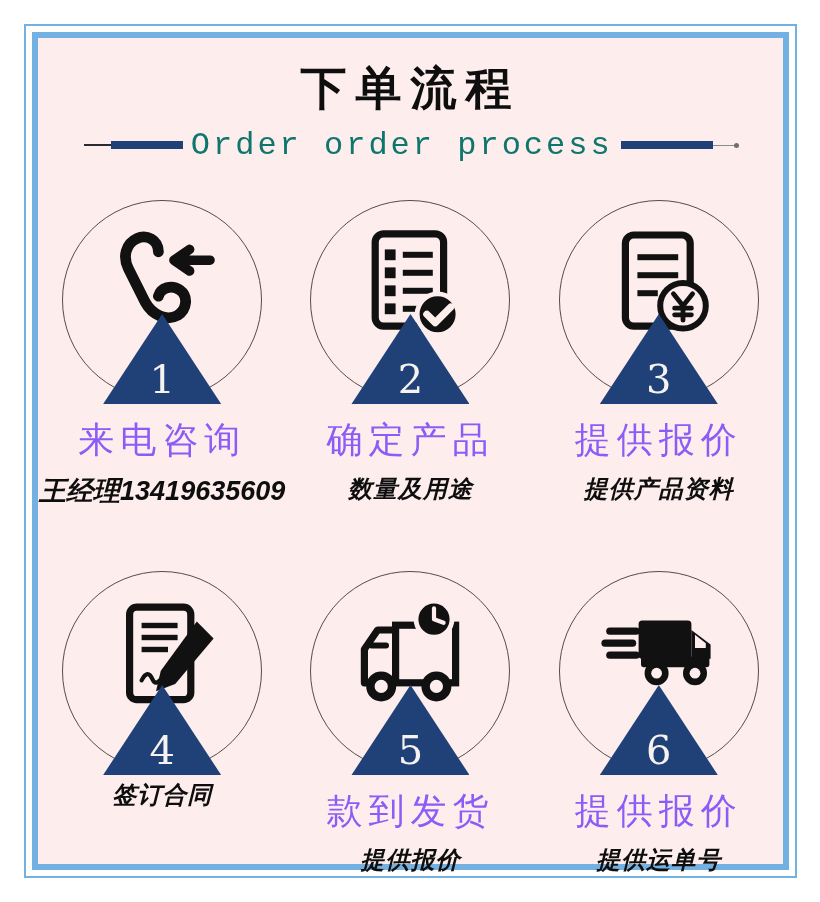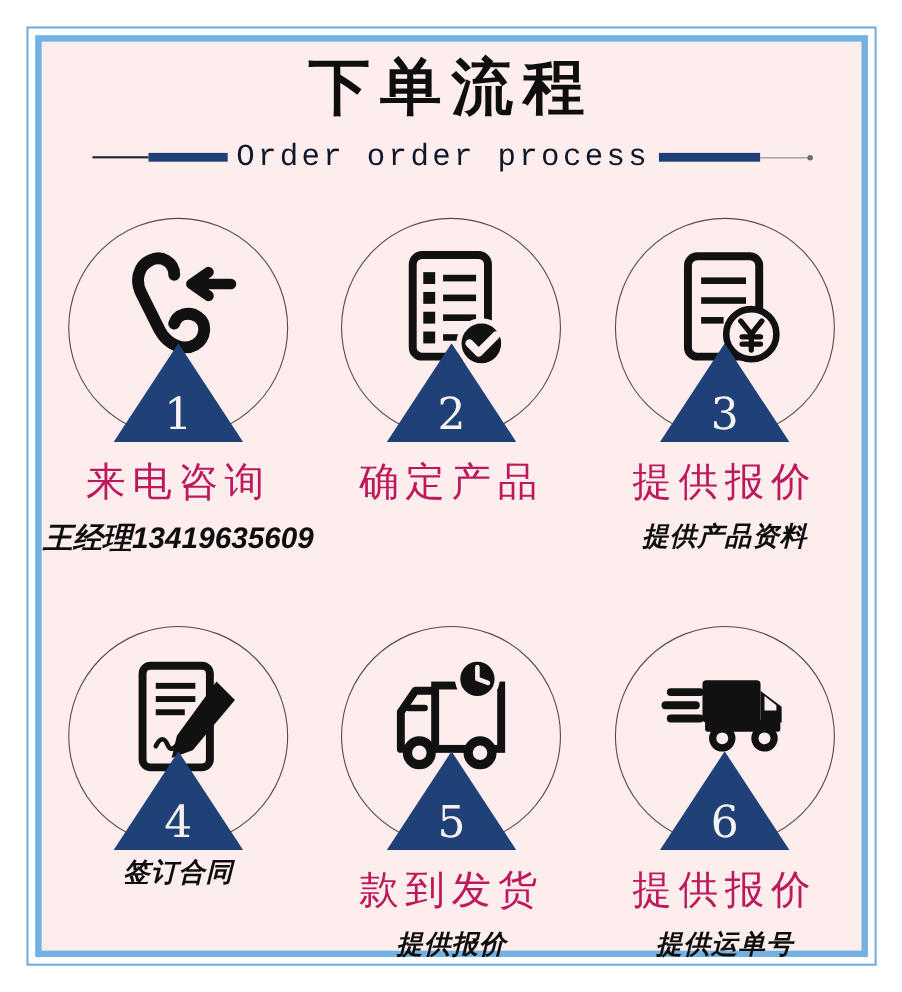--- a/index.html
+++ b/index.html
@@ -6,45 +6,45 @@
   body{width:820px;height:902px;position:relative;overflow:hidden;
        font-family:"Liberation Sans","DejaVu Sans",sans-serif;}
   
   .frame-outer{position:absolute;left:24px;top:24px;right:23px;bottom:24px;
        border:2px solid #74b1e3;}
   .frame-inner{position:absolute;left:32px;top:32px;right:31px;bottom:32px;
        border:6px solid #74b1e3;background:#fdeeed;box-sizing:border-box;}
   .content{position:absolute;left:38px;top:38px;right:37px;bottom:38px;
        background:#fdeeed;}
   
-  .main-title{margin-top:4px;text-align:center;font-size:56px;font-weight:900;
+  .main-title{margin-top:20px;text-align:center;font-size:46px;font-weight:900;
        color:#0e0e0e;letter-spacing:9px;
        font-family:"Liberation Sans","DejaVu Sans",sans-serif;}
   .divider{display:flex;align-items:center;margin:10px 46px 0 46px;height:30px;}
   .dv-thin-l{flex:1.1;height:2px;background:#2a2a33;}
   .dv-thick{width:72px;height:8px;background:#1f4178;}
   .dv-thick.right{width:92px;}
-  .dv-text{padding:0 8px;font-size:28px;color:#0f172a;letter-spacing:3px;
+  .dv-text{padding:0 8px;font-size:32px;color:#0f766e;letter-spacing:3px;
        font-family:"Liberation Mono","DejaVu Sans Mono",monospace;white-space:nowrap;}
   .dv-thin-r{flex:1;height:1px;background:#8a8a8a;position:relative;}
   .dv-thin-r::after{content:"";position:absolute;right:-2px;top:-2px;width:5px;height:5px;
        border-radius:50%;background:#6e6e6e;}
   
   .steps{display:grid;grid-template-columns:repeat(3,1fr);row-gap:62px;margin-top:40px;}
   .step{display:flex;flex-direction:column;align-items:center;}
   .circle{width:198px;height:198px;border-radius:50%;border:1.5px solid #5a4a42;
        position:relative;display:flex;align-items:center;justify-content:center;}
   .icon{margin-bottom:34px;}
   .tri{position:absolute;bottom:-5px;left:50%;transform:translateX(-50%);
        width:118px;height:90px;background:#1f4178;
        clip-path:polygon(50% 0,100% 100%,0 100%);
        display:flex;align-items:flex-end;justify-content:center;}
   .num{color:#f6f2ef;font-size:40px;line-height:1;padding-bottom:5px;
        font-family:"DejaVu Serif","Liberation Serif",serif;}
-  .t{margin-top:16px;font-size:36px;color:#be185d;letter-spacing:6px;
+  .t{margin-top:16px;font-size:36px;color:#8b5cf6;letter-spacing:6px;
        font-family:Liberation Serif, serif;}
   .s{margin-top:8px;font-size:24px;font-weight:bold;color:#0e0e0e;letter-spacing:1px;font-style:italic;}
   .s-lg{font-size:27px;letter-spacing:0;}
   svg{display:block;}
 </style>
 </head>
 <body>
 
 <div class="frame-outer"></div>
 <div class="frame-inner"></div>
@@ -91,20 +91,21 @@
               <rect x="44" y="69" width="20" height="5"></rect>
           </g>
           <circle cx="73" cy="76" r="17" fill="#111" stroke="#fdeeed" stroke-width="4"></circle>
           <path d="M64 76 l7 7 l13 -13" fill="none" stroke="#fdeeed" stroke-width="6" stroke-linecap="round" stroke-linejoin="round"></path>
         </svg>
         <div class="tri">
           <span class="num">2</span>
         </div>
       </div>
       <div class="t">确定产品</div>
+      <div class="s">数量及用途</div>
     </div>
 
     <div class="step">
       <div class="circle">
         <svg class="icon" width="120" height="120" viewBox="0 0 100 100">
           <rect x="22" y="10" width="54" height="76" rx="7" fill="none" stroke="#111" stroke-width="6"></rect>
           <g fill="#111">
             <rect x="32" y="26" width="34" height="5"></rect>
             <rect x="32" y="41" width="34" height="5"></rect>
             <rect x="32" y="56" width="17" height="5"></rect>

